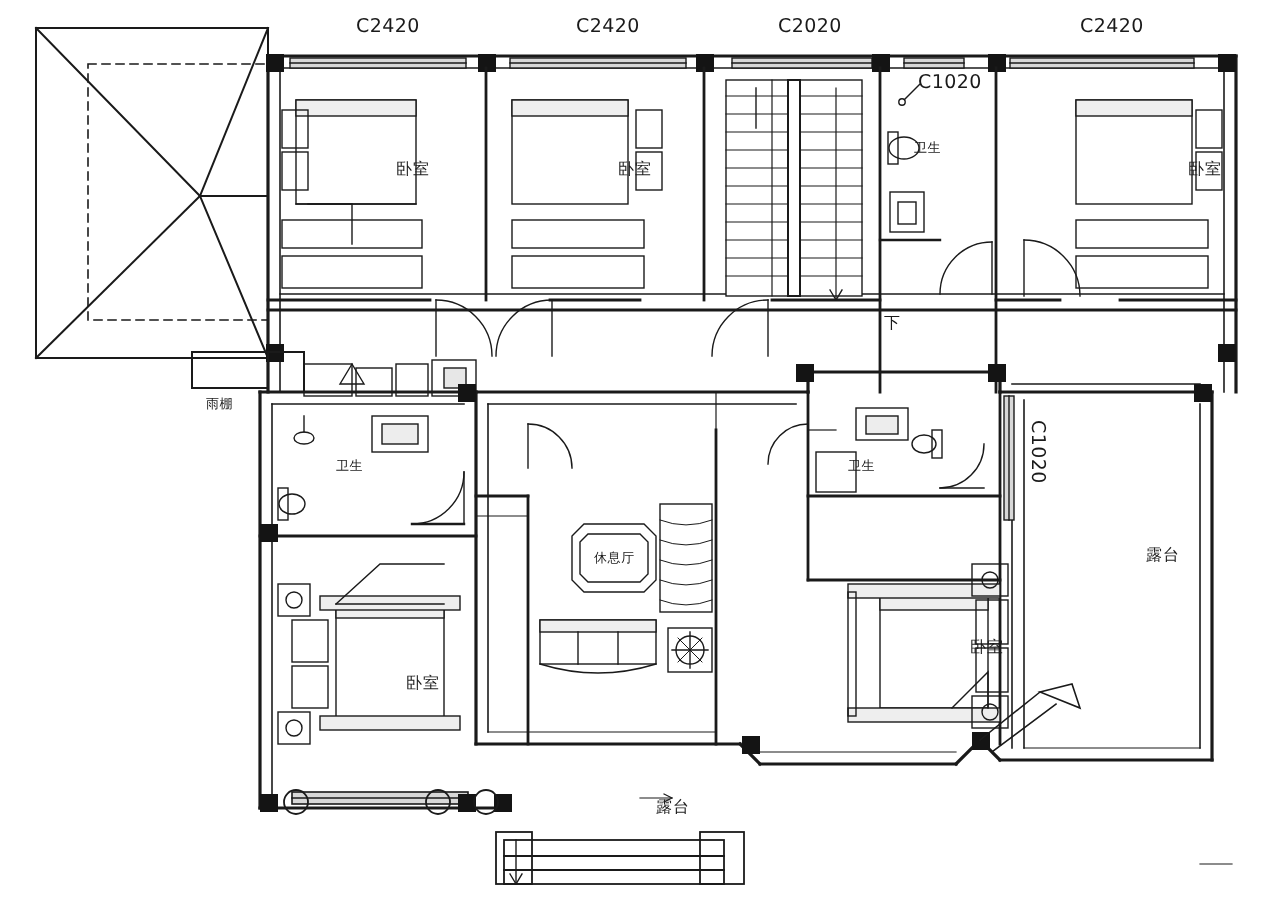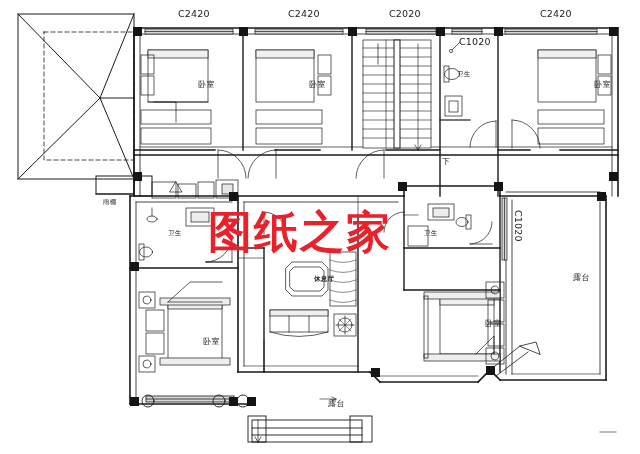--- a/index.html
+++ b/index.html
@@ -395,21 +395,20 @@
 
     <g stroke-width="0.6">
       <line x1="320" y1="399" x2="336" y2="399"></line>
       <path d="M336 399 l-4 -2 M336 399 l-4 2"></path>
       <line x1="600" y1="432" x2="616" y2="432"></line>
     </g>
 
   </g>
 </svg>
 
-<div class="wm" style="left:208px;top:203px;font-size:44px;">图纸之家</div>
 
 <div class="lbl win-lbl" style="left:178px;top:8px;">C2420</div>
 <div class="lbl win-lbl" style="left:288px;top:8px;">C2420</div>
 <div class="lbl win-lbl" style="left:389px;top:8px;">C2020</div>
 <div class="lbl win-lbl" style="left:459px;top:36px;">C1020</div>
 <div class="lbl win-lbl" style="left:540px;top:8px;">C2420</div>
 <div class="lbl win-lbl vert" style="left:524px;top:210px;">C1020</div>
 
 <svg width="40" height="24" style="left:448px;top:36px;">
   <g stroke="#1a1a1a" stroke-width="0.7" fill="none">
@@ -418,21 +417,21 @@
   </g>
 </svg>
 
 <div class="lbl room-lbl" style="left:171px;top:79px;">卧室</div>
 <div class="lbl room-lbl" style="left:282px;top:79px;">卧室</div>
 <div class="lbl room-lbl-sm" style="left:457px;top:70px;">卫生</div>
 <div class="lbl room-lbl" style="left:567px;top:79px;">卧室</div>
 <div class="lbl room-lbl-sm" style="left:103px;top:181px;margin-top:17px;">雨棚</div>
 <div class="lbl room-lbl-sm" style="left:168px;top:229px;">卫生</div>
 <div class="lbl room-lbl-sm" style="left:424px;top:229px;">卫生</div>
-<div class="lbl room-lbl-sm" style="left:314px;top:275px;font-weight:bold;">休息厅</div>
+<div class="lbl room-lbl-sm" style="left:297px;top:275px;">休息厅</div>
 <div class="lbl room-lbl" style="left:546px;top:272px;">露台</div>
 <div class="lbl room-lbl" style="left:176px;top:336px;">卧室</div>
 <div class="lbl room-lbl" style="left:458px;top:318px;">卧室</div>
 <div class="lbl room-lbl" style="left:301px;top:398px;">露台</div>
 
 <div class="lbl room-lbl" style="left:415px;top:156px;">下</div>
 
 </div>
 
 </body></html>

